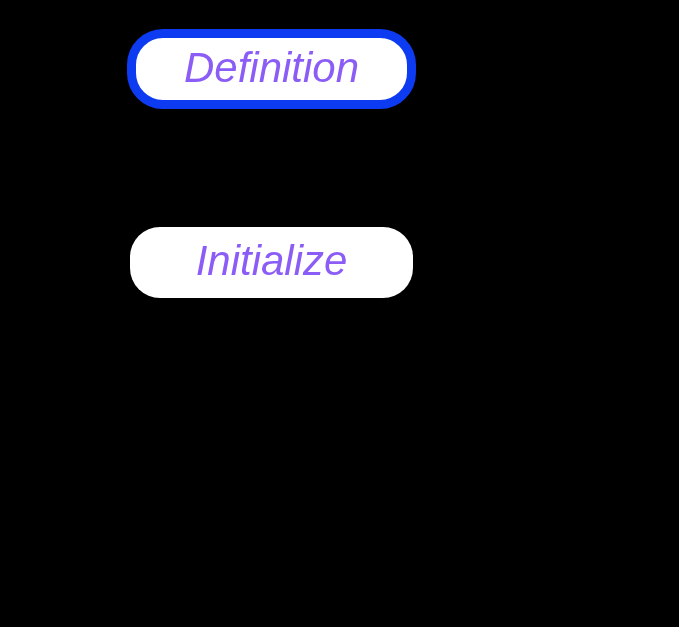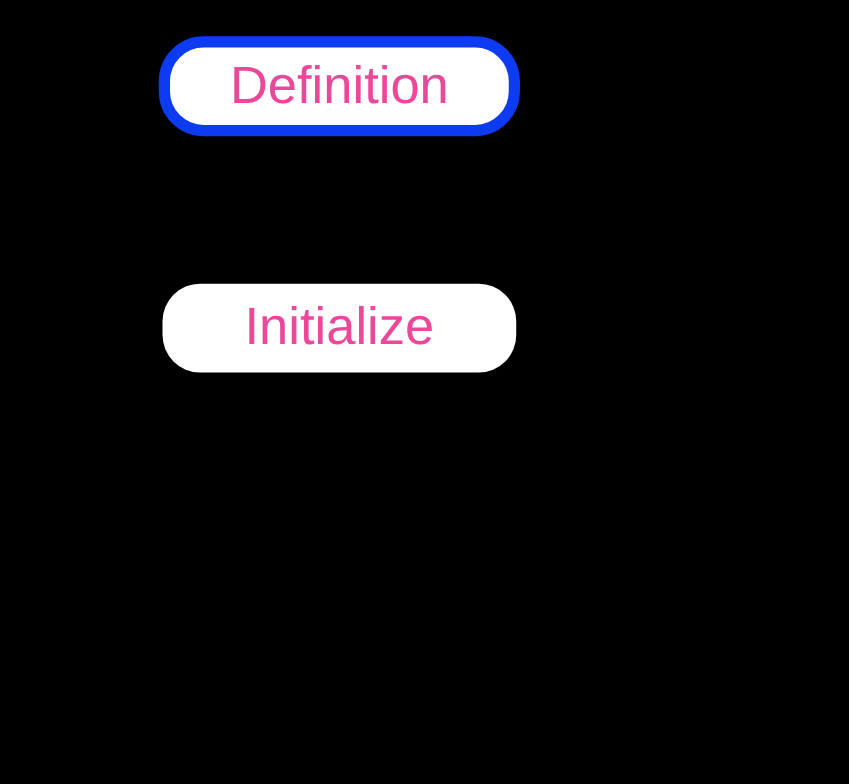--- a/index.html
+++ b/index.html
@@ -24,23 +24,24 @@
     box-sizing: border-box;
     background: #ffffff;
     display: flex;
     align-items: center;
     justify-content: center;
     border-radius: 30px;
   }
   .node .label {
     font-size: 42px;
     line-height: 1;
-    color: #ec4899;
+    color: #8b5cf6;
     white-space: nowrap;
     padding-bottom: 3px;
+    font-style: italic;
   }
   .node.selected {
     border: 9px solid var(--highlight, #0d3bf1);
     border-radius: 36px;
   }
   #node-definition {
     left: 127px;
     top: 29px;
     width: 289px;
     height: 80px;

